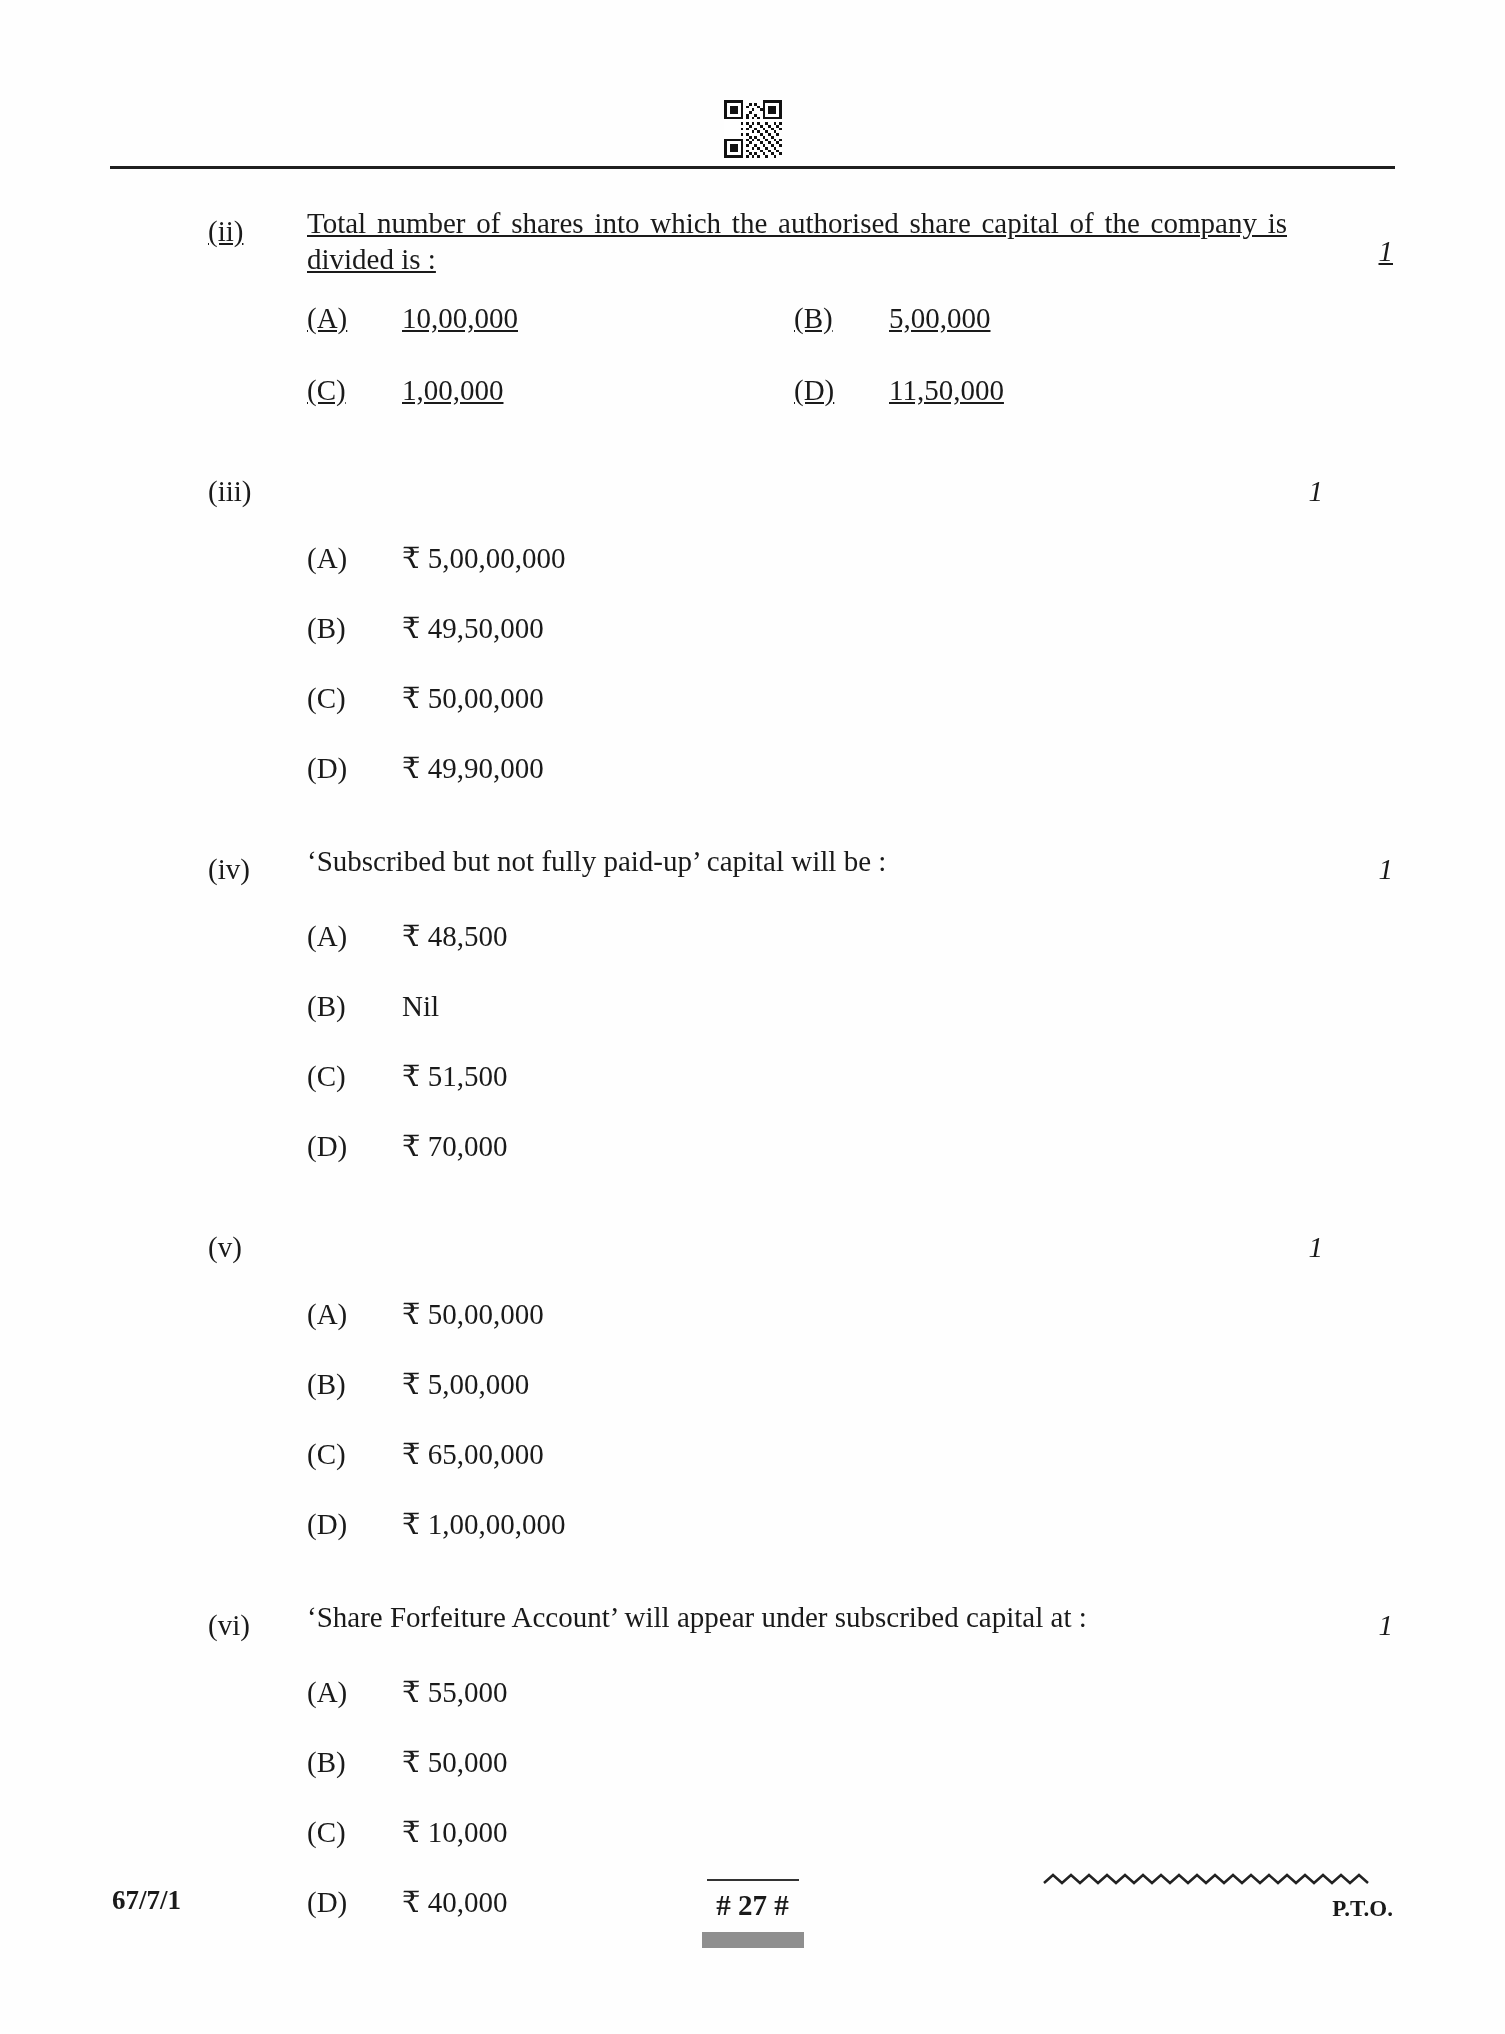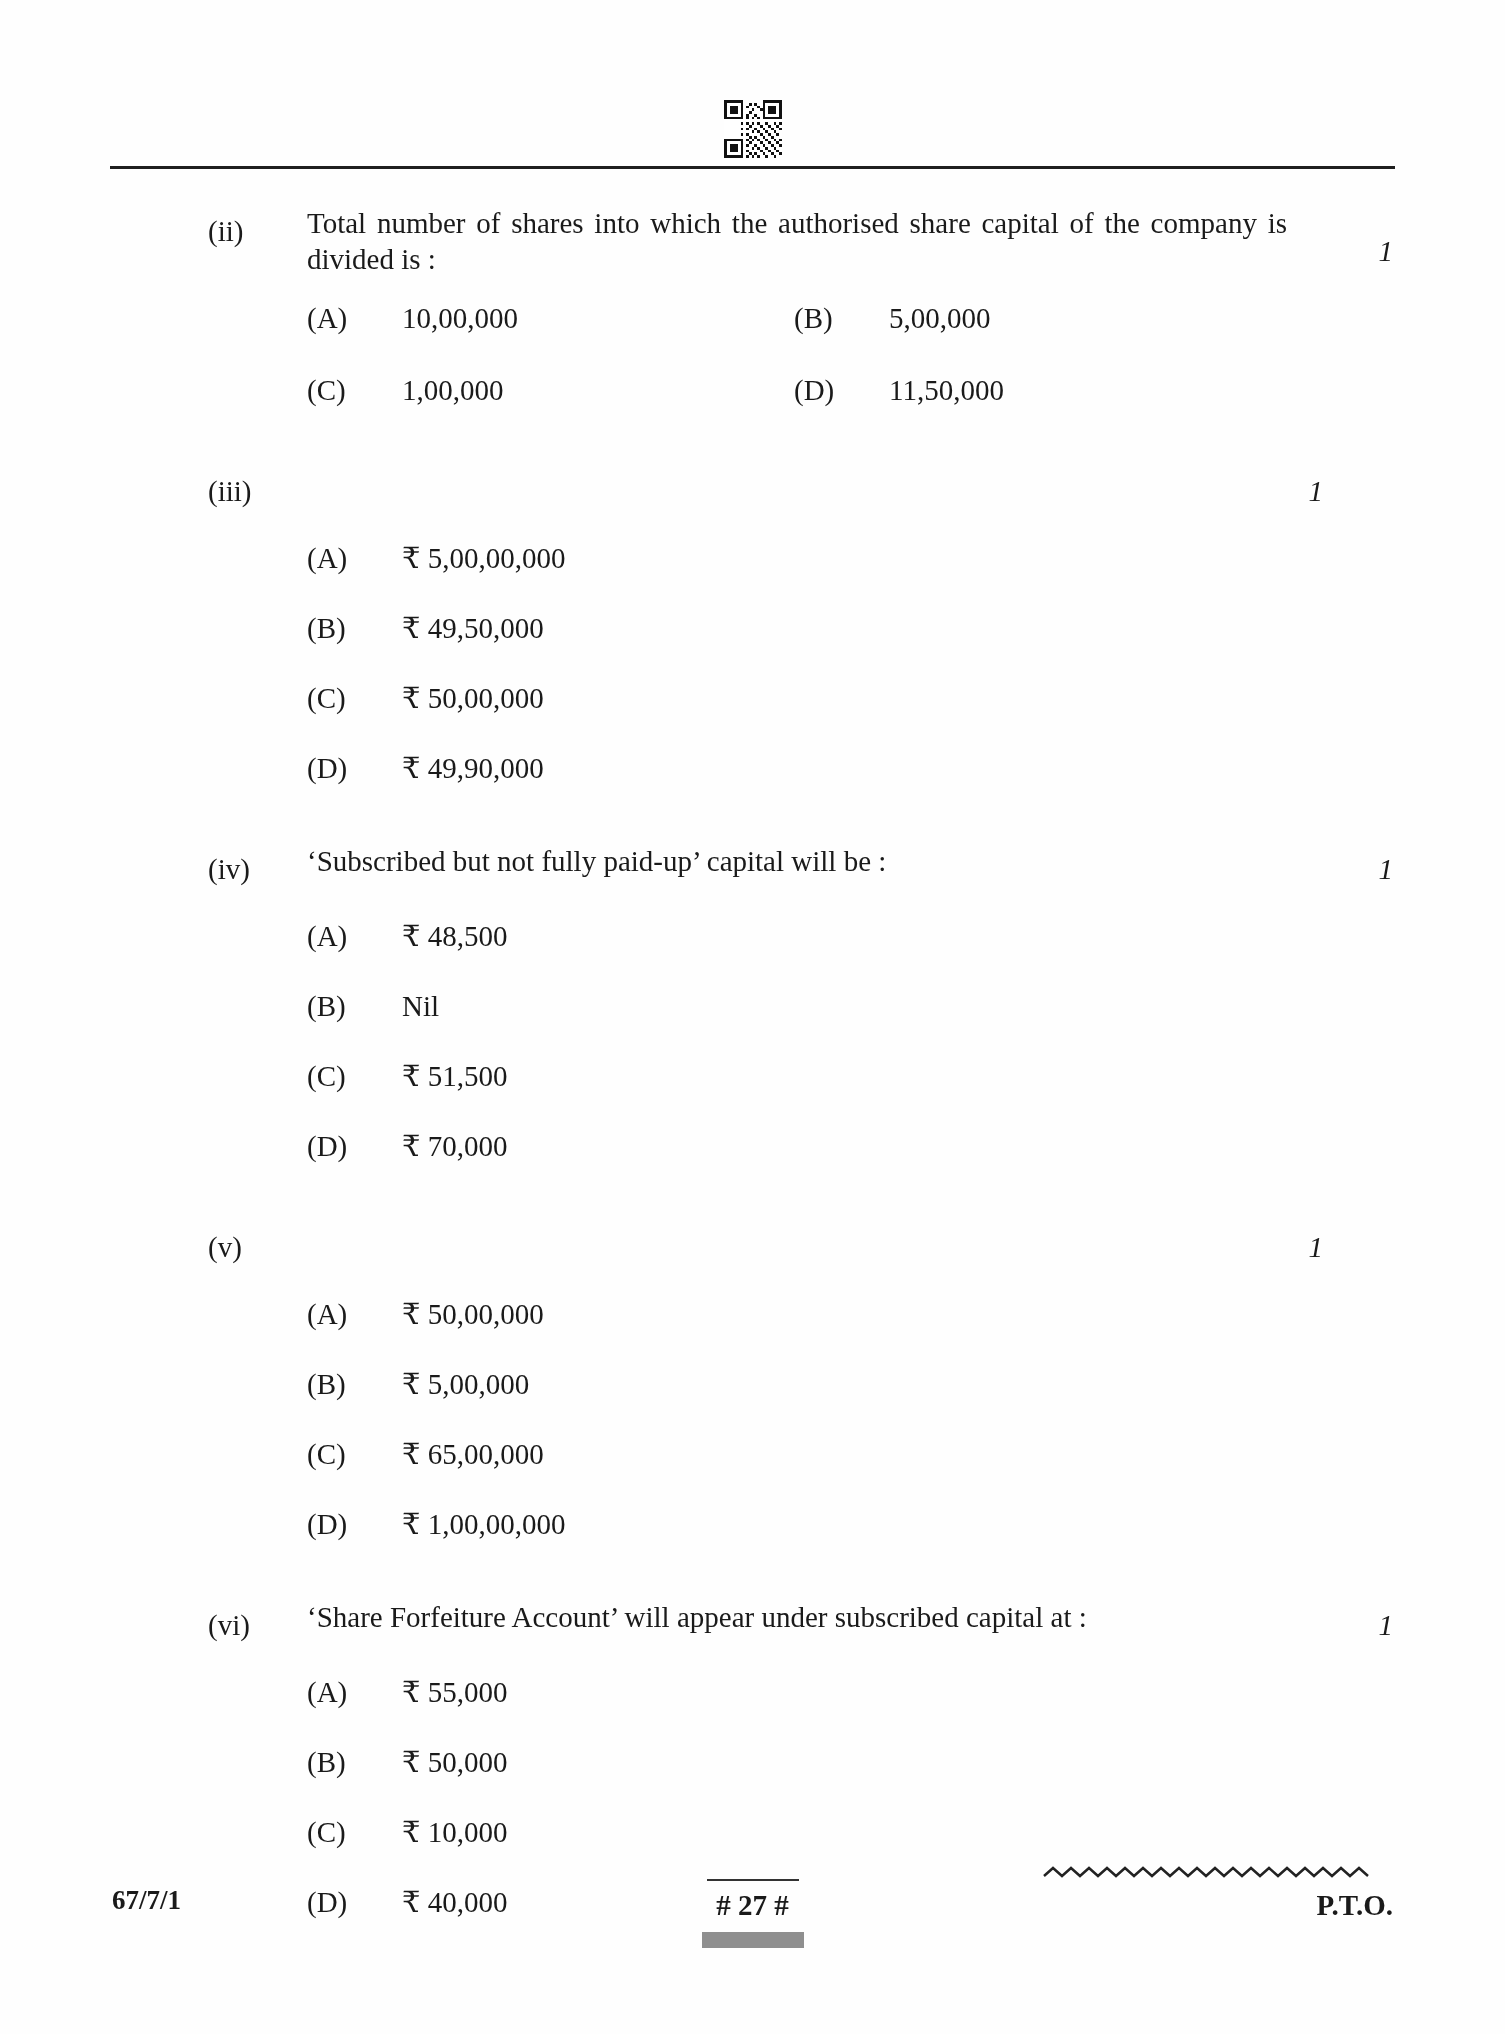--- a/index.html
+++ b/index.html
@@ -22,21 +22,21 @@
   .rule { margin: 8px 110px 0 110px; border-top: 3px solid #1f1f1f; }
 
   
   .content { padding: 14px 112px 0 208px; }
   .question {
     display: grid;
     grid-template-columns: 99px 1fr 70px;
     margin-top: 58px;
     font-size: 29px;
   }
-  .question.first { margin-top: 22px; }
+  .question.first { margin-top: 22px; text-decoration: underline; }
   .q-num { line-height: 52px; }
   .q-text { line-height: 36px; }
   .q-text.wrap { max-width: 980px; text-align: justify; }
   .q-marks {
     align-self: end;
     text-align: right;
     font-style: italic;
     line-height: 52px;
   }
   .options { grid-column: 2 / 4; margin-top: 24px; }
@@ -57,21 +57,21 @@
     display: flex; flex-direction: column; align-items: center;
   }
   .f-line { width: 92px; border-top: 2px solid #333; margin-bottom: 8px; }
   .f-page { font-size: 29px; }
   .f-bar { width: 102px; height: 16px; background: #8f8f8f; margin-top: 10px; }
   .f-right {
     position: absolute; right: 112px; bottom: 112px;
     display: flex; flex-direction: column; align-items: flex-end;
   }
   .zigzag { width: 350px; height: 16px; margin-bottom: 10px; }
-  .f-pto { font-size: 29px; }
+  .f-pto { font-size: 23px; }
 </style>
 </head>
 <body>
 
 <div class="page">
 
   <div class="qr-wrap">
     <svg class="qr" viewBox="0 0 21 21" xmlns="http://www.w3.org/2000/svg">
       <rect x="0" y="0" width="21" height="21" fill="#ffffff"></rect>
       <rect x="0" y="0" width="7" height="7" fill="#111"></rect>

